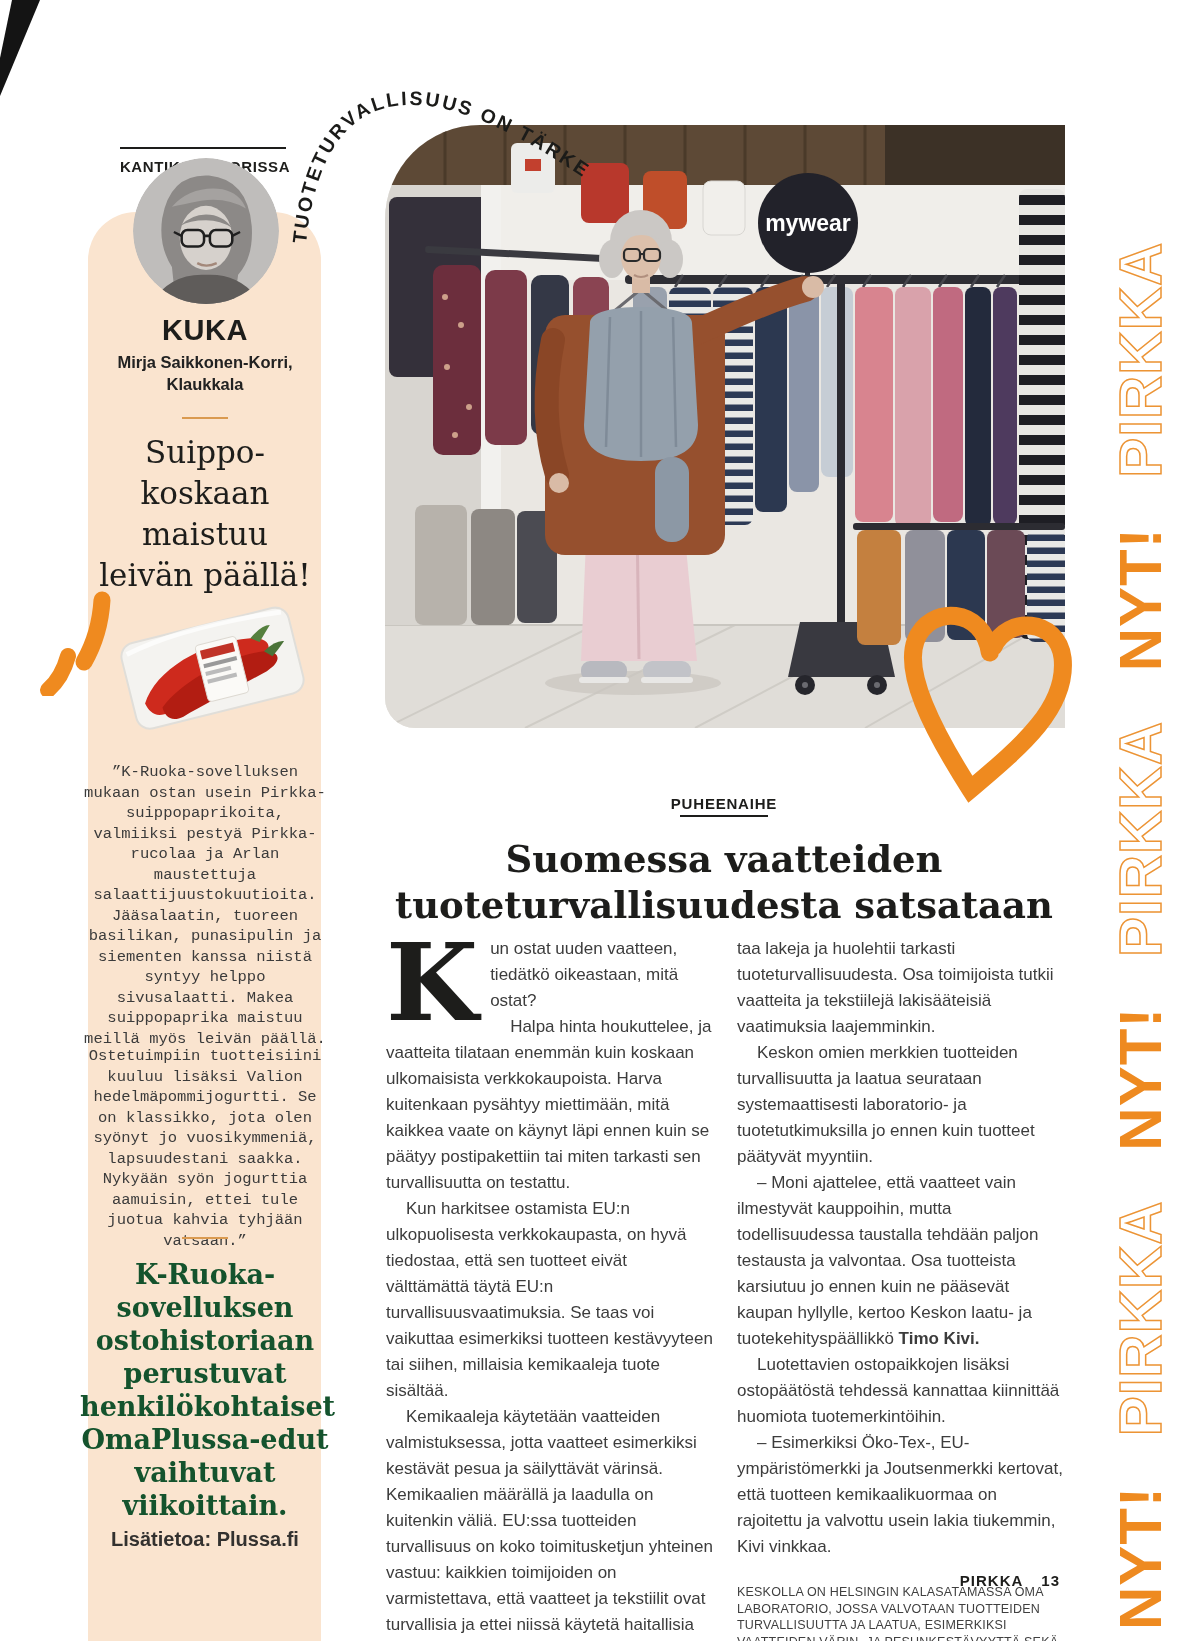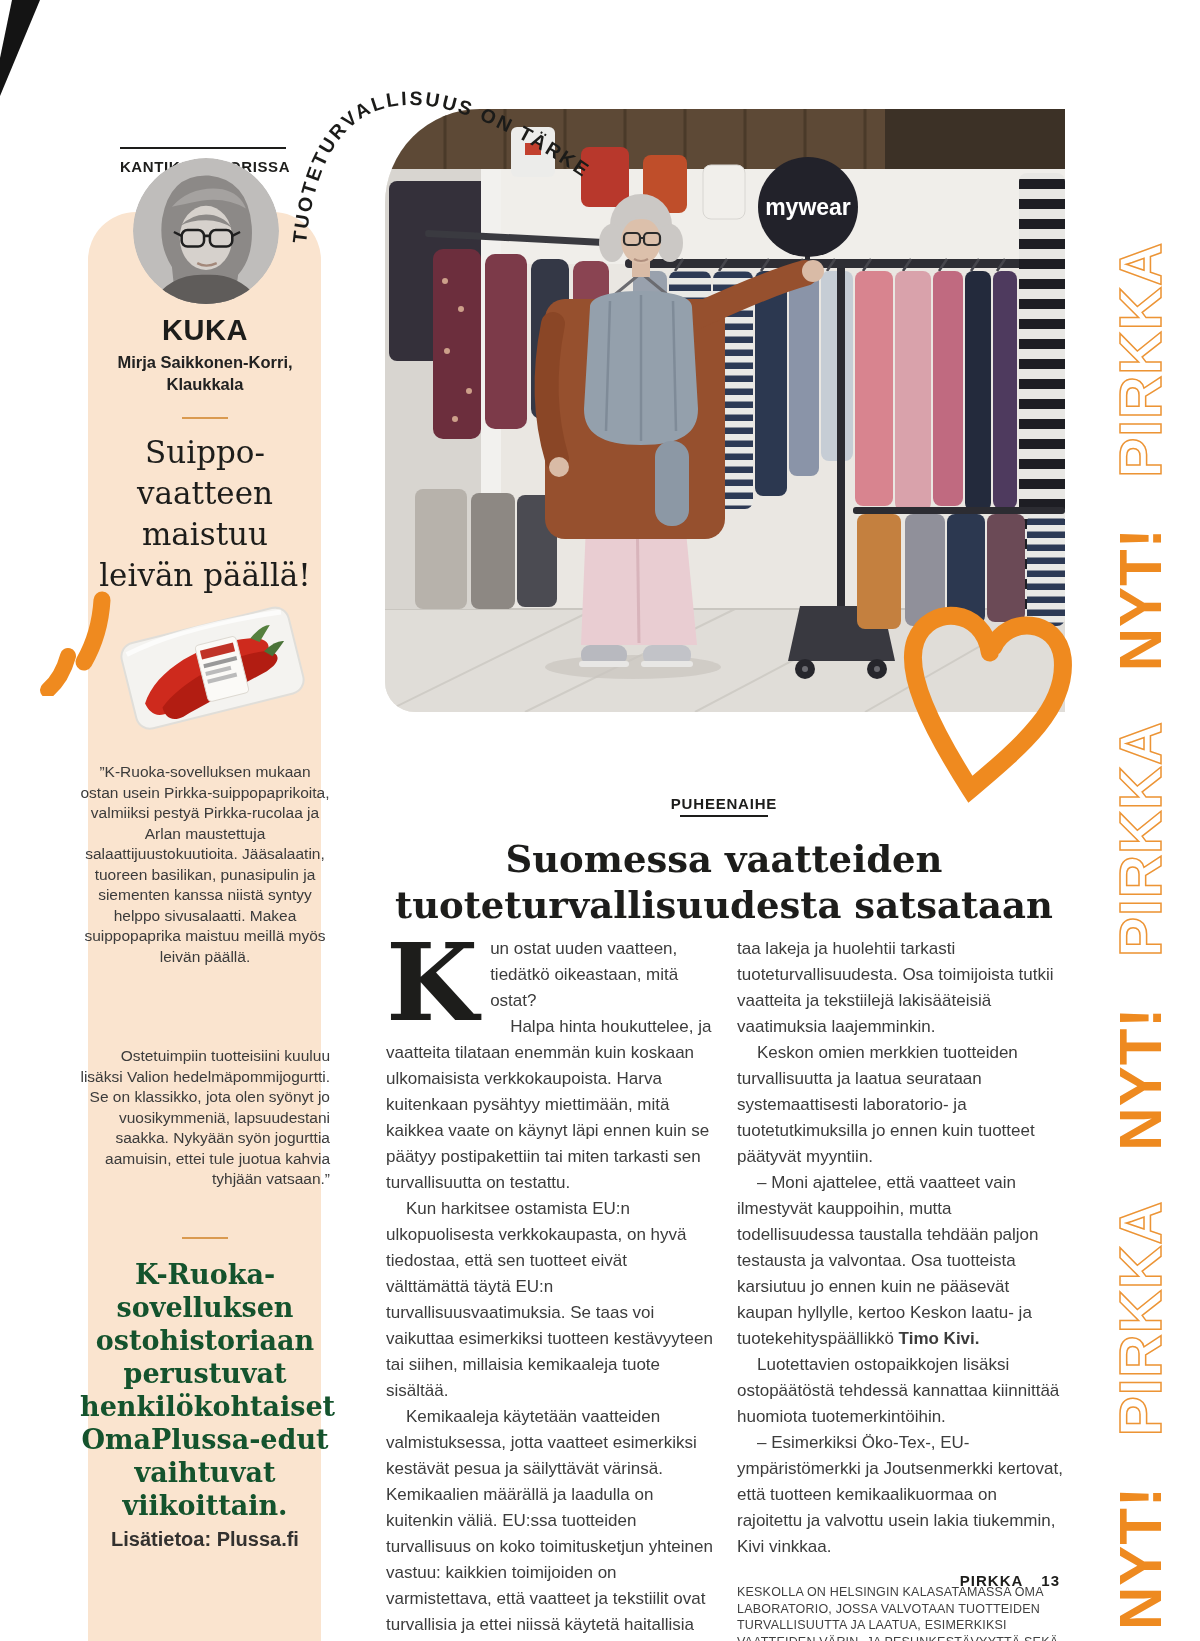--- a/index.html
+++ b/index.html
@@ -13,27 +13,27 @@
                border-radius:48px 48px 0 0;}
   .sb{left:80px;width:250px;text-align:center;}
   .kicker{top:118px;font-size:15px;font-weight:bold;letter-spacing:.6px;margin-top:40px;}
   .kicker-rule{left:120px;top:147px;width:166px;height:2px;background:#1d1d1b;}
   .portrait{left:133px;top:158px;width:146px;height:146px;border-radius:50%;overflow:hidden;}
   .kuka{top:314px;font-size:29px;font-weight:bold;letter-spacing:.5px;}
   .who-name{top:351px;font-size:16.5px;font-weight:bold;line-height:22px;color:#222;}
   .orange-rule{height:2px;background:#da9a50;width:46px;left:182px;}
   .rule1{top:417px;} .rule2{top:1237px;}
   .sb-headline{top:432px;font-size:31px;line-height:41px;font-weight:normal;color:#1d1d1b;}
-  .sb-quote{font-size:15.5px;line-height:20.5px;color:#3b3b3b;font-weight:500;}
-  .q1{top:762px;} .q2{top:1046px;text-align:right;}
+  .sb-quote{font-size:15.5px;line-height:20.5px;color:#3b3b3b;font-weight:500;font-family:Liberation Mono, monospace;}
+  .q1{top:762px;} .q2{top:1046px;}
   .sb-promo{top:1258px;font-size:27px;line-height:33px;font-weight:bold;color:#14532d;}
   .more-info{top:1528px;font-size:20px;font-weight:bold;color:#33312f;}
 
   
-  .store-photo{left:385px;top:109px;width:716px;height:603px;
+  .store-photo{left:385px;top:125px;width:716px;height:603px;
                border-radius:95px 30px 30px 30px;overflow:hidden;}
   .arc-text{left:272px;top:28px;width:340px;height:250px;pointer-events:none;}
   .heart{left:882px;top:588px;width:205px;height:235px;}
 
   
   .art-kicker{left:386px;top:795px;width:676px;text-align:center;
               font-size:15px;font-weight:bold;letter-spacing:.8px;}
   .art-kicker-rule{left:680px;top:815px;width:88px;height:2px;background:#1d1d1b;}
   .art-headline{left:386px;top:836px;width:676px;text-align:center;
                 font-size:37px;line-height:46px;font-weight:bold;color:#1d1d1b;}
@@ -94,21 +94,21 @@
   <div class="abs sb kuka">KUKA</div>
   <div class="abs sb who-name">
     <div>Mirja Saikkonen-Korri,</div>
     <div>Klaukkala</div>
   </div>
 
   <div class="abs orange-rule rule1"></div>
 
   <div class="abs sb sb-headline serif">
     <div>Suippo-</div>
-    <div>vaatteen</div>
+    <div>koskaan</div>
     <div>maistuu</div>
     <div>leivän päällä!</div>
   </div>
 
   <svg class="abs" style="left:40px;top:584px;" width="72" height="112">
     <path d="M28,72 Q22,94 8,106" stroke="#ef8a1f" stroke-width="16" fill="none" stroke-linecap="round"></path>
     <path d="M62,16 Q60,50 44,78" stroke="#ef8a1f" stroke-width="17" fill="none" stroke-linecap="round"></path>
   </svg>
 
   <svg class="abs" style="left:108px;top:590px;" width="210" height="152" viewBox="0 0 210 152">

